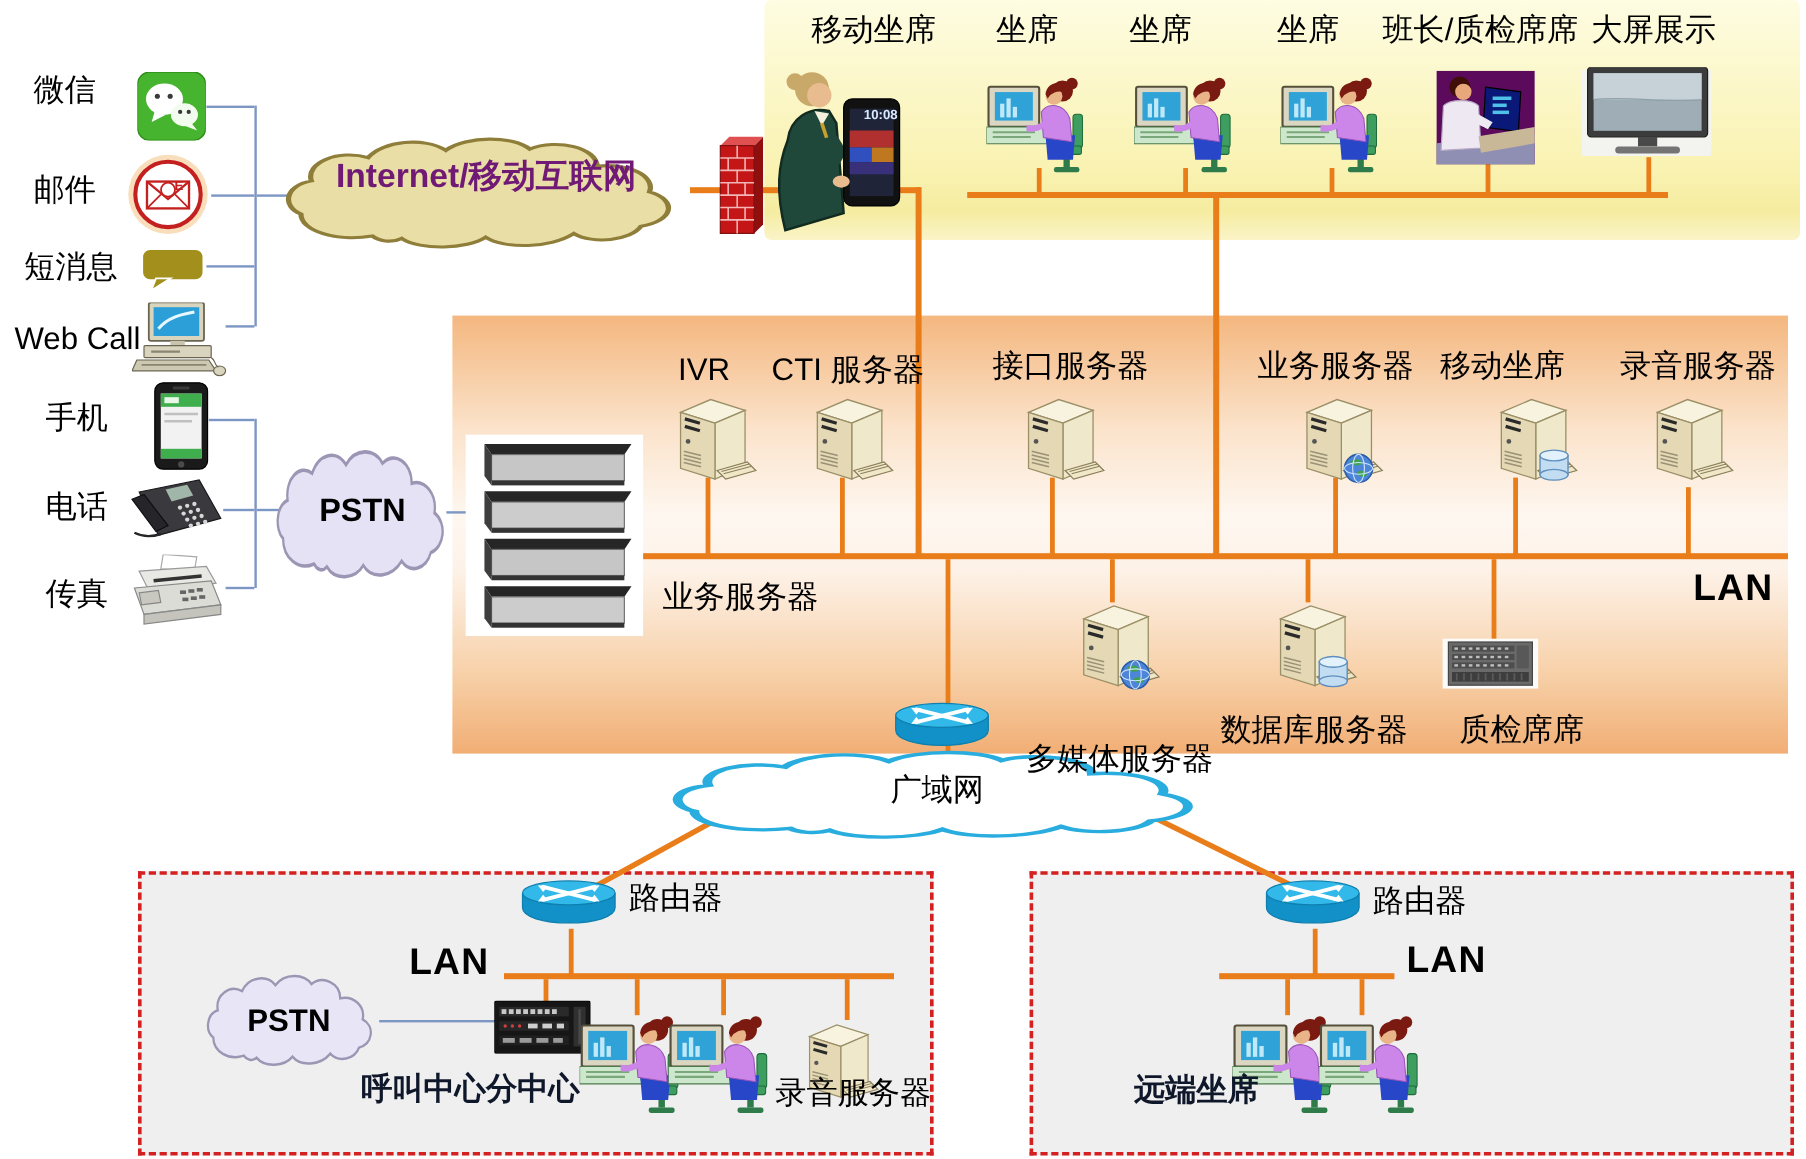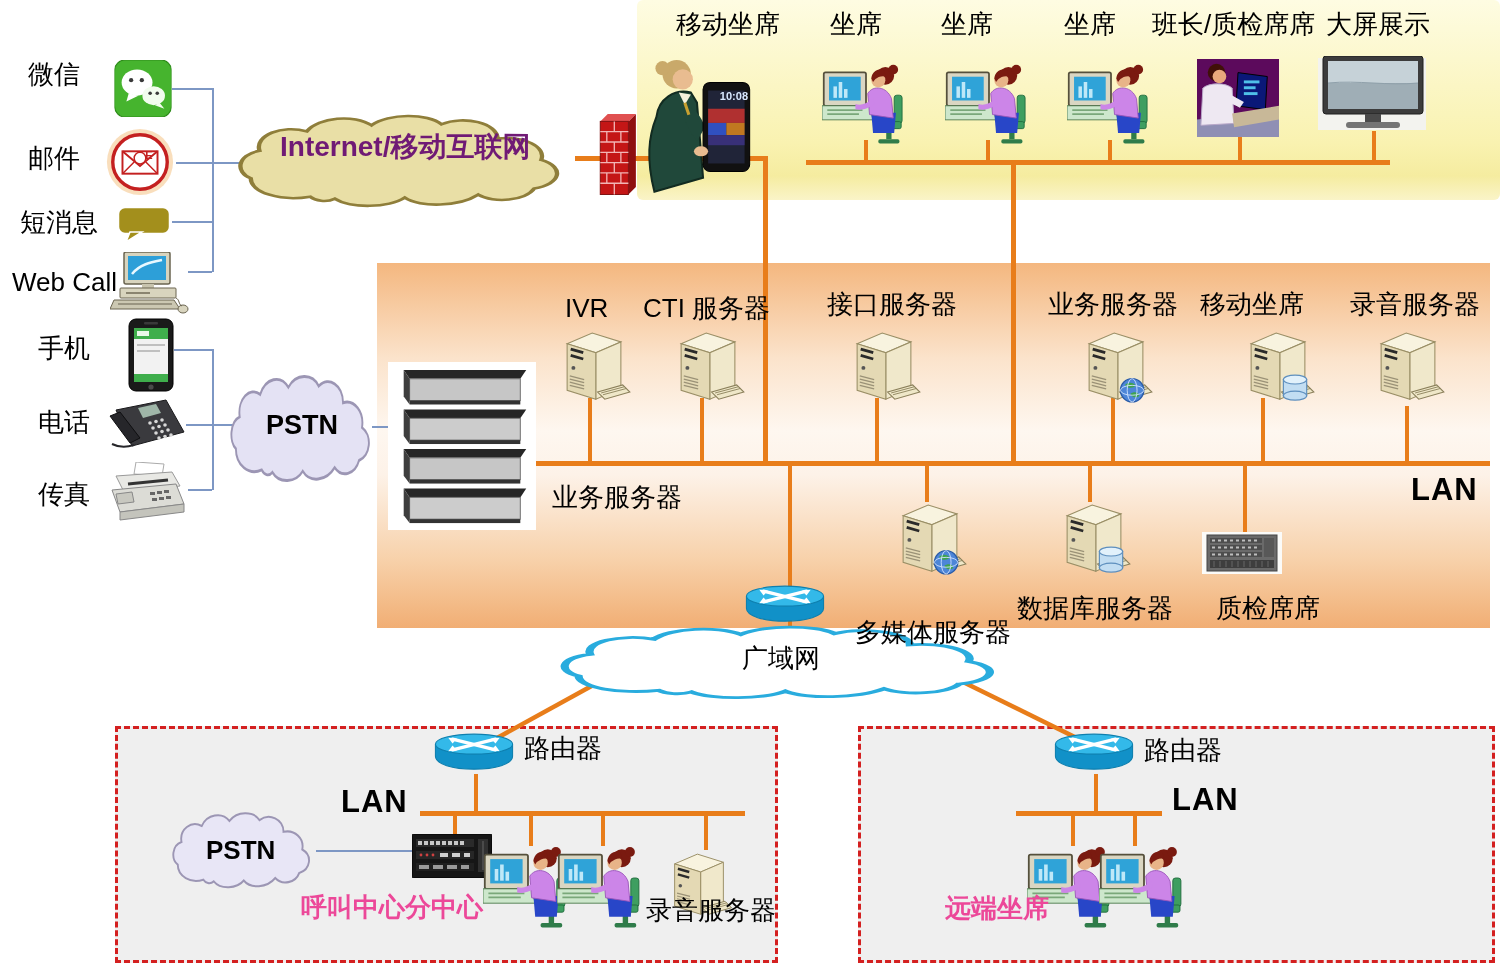--- a/index.html
+++ b/index.html
@@ -12,21 +12,21 @@
   .panel-orange{left:377px;top:263px;width:1113px;height:365px;
     background:linear-gradient(180deg,#F4B77F 0%,#FBE3CB 26%,#FEF7F0 46%,#FDF2E8 58%,#F7D0A8 82%,#F1AE74 100%);}
   .panel-branch{background:#EFEFEF;border:3px dashed #D42020;}
   .panel-branch-left{left:115px;top:726px;width:657px;height:231px;}
   .panel-branch-right{left:858px;top:726px;width:631px;height:231px;}
   
   .oline{background:#E87D1A;}
   .bline{background:#7D97C4;}
   
   .lbl{position:absolute;font-size:26px;color:#000;white-space:nowrap;line-height:1.15;}
-  .lbl-red{color:#ec4899;font-weight:bold;}
+  .lbl-red{color:#0f172a;font-weight:bold;}
   .lbl-lan{font-size:31px;font-weight:bold;letter-spacing:1px;}
   .cloud-text-internet{position:absolute;left:280px;top:130px;width:252px;
     font-size:28px;font-weight:bold;color:#701a75;line-height:1.2;}
   .cloud-text-pstn{font-size:27px;font-weight:bold;color:#000;}
   .phone-time{position:absolute;left:706px;top:90px;width:42px;text-align:right;
     font-size:11px;font-weight:bold;color:#D8E8FF;}
   .sms-text{position:absolute;left:123px;top:211px;width:44px;text-align:center;
     font-size:13px;font-weight:bold;font-style:italic;color:#FFFFFF;margin-top:41px;}
   .email-letter{position:absolute;left:142px;top:149px;width:14px;text-align:center;
     font-size:11px;font-weight:bold;color:#C42020;}

